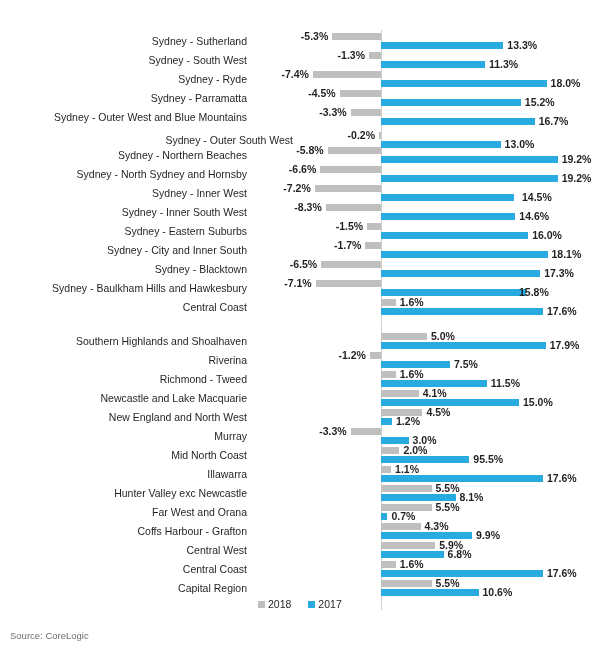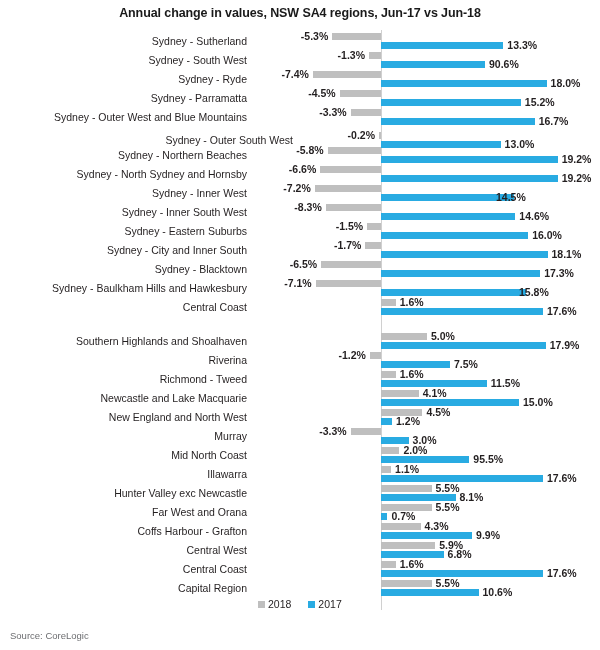--- a/index.html
+++ b/index.html
@@ -108,38 +108,37 @@
     top: 630px;
     font-size: 9.5px;
     color: #6d6e71;
   }
 </style>
 </head>
 <body>
 
 <div id="chart-root">
 
-  <div class="chart-title">Annual change in values, NSW SA4 regions, Jun-17 vs Jun-18</div>
 
   <div class="plot">
     <div class="axis-line"></div>
     <div id="rows-container">
         <div class="row" style="top: 2px;">
           <div class="cat-label">Sydney - Sutherland</div>
           <div class="bar bar-2018" style="left: 332.24px; width: 48.76px;"></div>
           <div class="vlabel vlabel-2018" style="left: 294.24px; width: 34px; text-align: right;">-5.3%</div>
           <div class="bar bar-2017" style="left: 381px; width: 122.36px;"></div>
           <div class="vlabel vlabel-2017" style="left: 507.36px;">13.3%</div>
         </div>
         <div class="row" style="top: 21px;">
           <div class="cat-label">Sydney - South West</div>
           <div class="bar bar-2018" style="left: 369.04px; width: 11.96px;"></div>
           <div class="vlabel vlabel-2018" style="left: 331.04px; width: 34px; text-align: right;">-1.3%</div>
           <div class="bar bar-2017" style="left: 381px; width: 103.96px;"></div>
-          <div class="vlabel vlabel-2017" style="left: 488.96px;">90.6%</div>
+          <div class="vlabel vlabel-2017" style="left: 488.96px;">11.3%</div>
         </div>
         <div class="row" style="top: 40px;">
           <div class="cat-label">Sydney - Ryde</div>
           <div class="bar bar-2018" style="left: 312.92px; width: 68.08px;"></div>
           <div class="vlabel vlabel-2018" style="left: 274.92px; width: 34px; text-align: right;">-7.4%</div>
           <div class="bar bar-2017" style="left: 381px; width: 165.6px;"></div>
           <div class="vlabel vlabel-2017" style="left: 550.6px;">18.0%</div>
         </div>
         <div class="row" style="top: 59px;">
           <div class="cat-label">Sydney - Parramatta</div>
@@ -174,21 +173,21 @@
           <div class="bar bar-2018" style="left: 320.28px; width: 60.72px;"></div>
           <div class="vlabel vlabel-2018" style="left: 282.28px; width: 34px; text-align: right;">-6.6%</div>
           <div class="bar bar-2017" style="left: 381px; width: 176.64px;"></div>
           <div class="vlabel vlabel-2017" style="left: 561.64px;">19.2%</div>
         </div>
         <div class="row" style="top: 154px;">
           <div class="cat-label">Sydney - Inner West</div>
           <div class="bar bar-2018" style="left: 314.76px; width: 66.24px;"></div>
           <div class="vlabel vlabel-2018" style="left: 276.76px; width: 34px; text-align: right;">-7.2%</div>
           <div class="bar bar-2017" style="left: 381px; width: 133.4px;"></div>
-          <div class="vlabel vlabel-2017" style="left: 496px;">14.5%</div>
+          <div class="vlabel vlabel-2017" style="left: 522px;">14.5%</div>
         </div>
         <div class="row" style="top: 173px;">
           <div class="cat-label">Sydney - Inner South West</div>
           <div class="bar bar-2018" style="left: 325.8px; width: 55.2px;"></div>
           <div class="vlabel vlabel-2018" style="left: 287.8px; width: 34px; text-align: right;">-8.3%</div>
           <div class="bar bar-2017" style="left: 381px; width: 134.32px;"></div>
           <div class="vlabel vlabel-2017" style="left: 519.32px;">14.6%</div>
         </div>
         <div class="row" style="top: 192px;">
           <div class="cat-label">Sydney - Eastern Suburbs</div>

